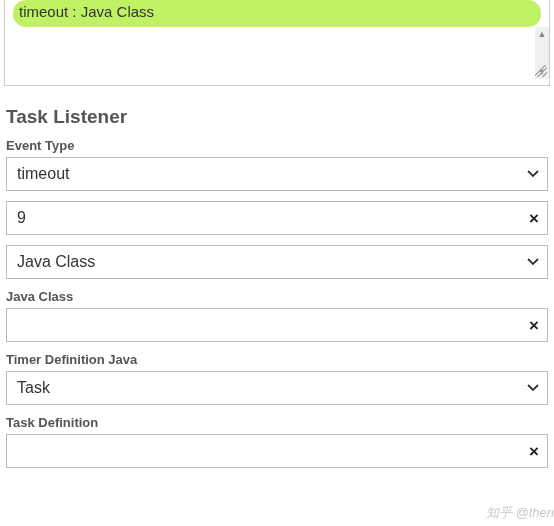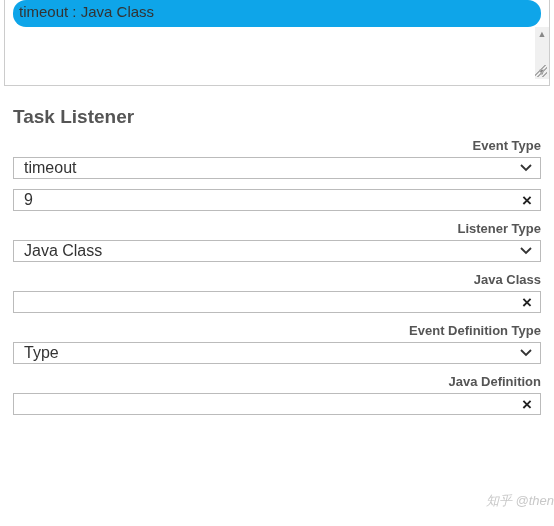--- a/index.html
+++ b/index.html
@@ -16,21 +16,21 @@
       position: relative;
     }
     .top-box {
       margin: 0 4px 8px 4px;
       border: 1px solid #ccc;
       border-top: none;
       position: relative;
       padding-bottom: 6px;
     }
     .top-inner {
-      background: #0ea5e9;
+      background: #bef264;
       margin: 0 8px;
       padding: 3px 6px 6px 6px;
       min-height: 22px;
       border-radius: 13px;
     }
     .top-text {
       font-size: 15px;
       color: #333;
     }
     .scroll-track {
@@ -64,44 +64,43 @@
     .resize-grip::before {
       content: "";
       position: absolute;
       right: 0;
       bottom: 0;
       width: 12px;
       height: 12px;
       background: linear-gradient(135deg, transparent 0%, transparent 40%, #aaa 40%, #aaa 48%, transparent 48%, transparent 58%, #aaa 58%, #aaa 66%, transparent 66%, transparent 76%, #aaa 76%, #aaa 84%, transparent 84%);
     }
     .section {
-      padding: 4px 13px;
+      padding: 4px 6px;
     }
     .section-title {
       font-size: 19px;
       font-weight: bold;
       color: #555;
       margin: 8px 0 10px 0;
     }
     .field {
       margin-bottom: 10px;
     }
     .field-label {
       font-size: 13px;
       font-weight: bold;
       color: #555;
       margin-bottom: 4px;
       display: block;
-      text-align: right;
     }
     .select-wrap, .input-wrap {
       position: relative;
       border: 1px solid #bbb;
       background: #fff;
-      height: 22px;
+      height: 34px;
       display: flex;
       align-items: center;
     }
     .select-wrap {
       padding: 0 28px 0 10px;
     }
     .input-wrap {
       padding: 0 32px 0 10px;
     }
     .select-value, .input-value {
@@ -129,21 +128,21 @@
       transform: translateY(-50%);
       font-size: 17px;
       font-weight: bold;
       color: #222;
       cursor: pointer;
       line-height: 1;
     }
     .watermark {
       position: absolute;
       right: 0;
-      bottom: 16px;
+      bottom: 4px;
       font-size: 13px;
       color: #c8c8c8;
       font-style: italic;
       pointer-events: none;
     }
   </style>
 </head>
 <body>
 
 <div class="top-box">
@@ -175,51 +174,50 @@
   </div>
 
   <div class="field">
     <div class="input-wrap">
       <span class="input-value">9</span>
       <span class="clear-x">×</span>
     </div>
   </div>
 
   <div class="field">
-    <label class="field-label">Listener Type</label>
     <div class="select-wrap">
       <span class="select-value">Java Class</span>
       <span class="chevron">
         <svg width="12" height="8" viewBox="0 0 12 8">
             <path d="M1 1 L6 6 L11 1" stroke="#333" stroke-width="1.8" fill="none"></path>
           </svg>
       </span>
     </div>
   </div>
 
   <div class="field">
     <label class="field-label">Java Class</label>
     <div class="input-wrap">
       <span class="clear-x">×</span>
     </div>
   </div>
 
   <div class="field">
-    <label class="field-label">Event Definition Type</label>
+    <label class="field-label">Timer Definition Java</label>
     <div class="select-wrap">
-      <span class="select-value">Type</span>
+      <span class="select-value">Task</span>
       <span class="chevron">
         <svg width="12" height="8" viewBox="0 0 12 8">
             <path d="M1 1 L6 6 L11 1" stroke="#333" stroke-width="1.8" fill="none"></path>
           </svg>
       </span>
     </div>
   </div>
 
   <div class="field" style="margin-bottom:0">
-    <label class="field-label">Java Definition</label>
+    <label class="field-label">Task Definition</label>
     <div class="input-wrap">
       <span class="clear-x">×</span>
     </div>
   </div>
 </div>
 
 <div class="watermark">知乎 @then</div>
 
 </body></html>

